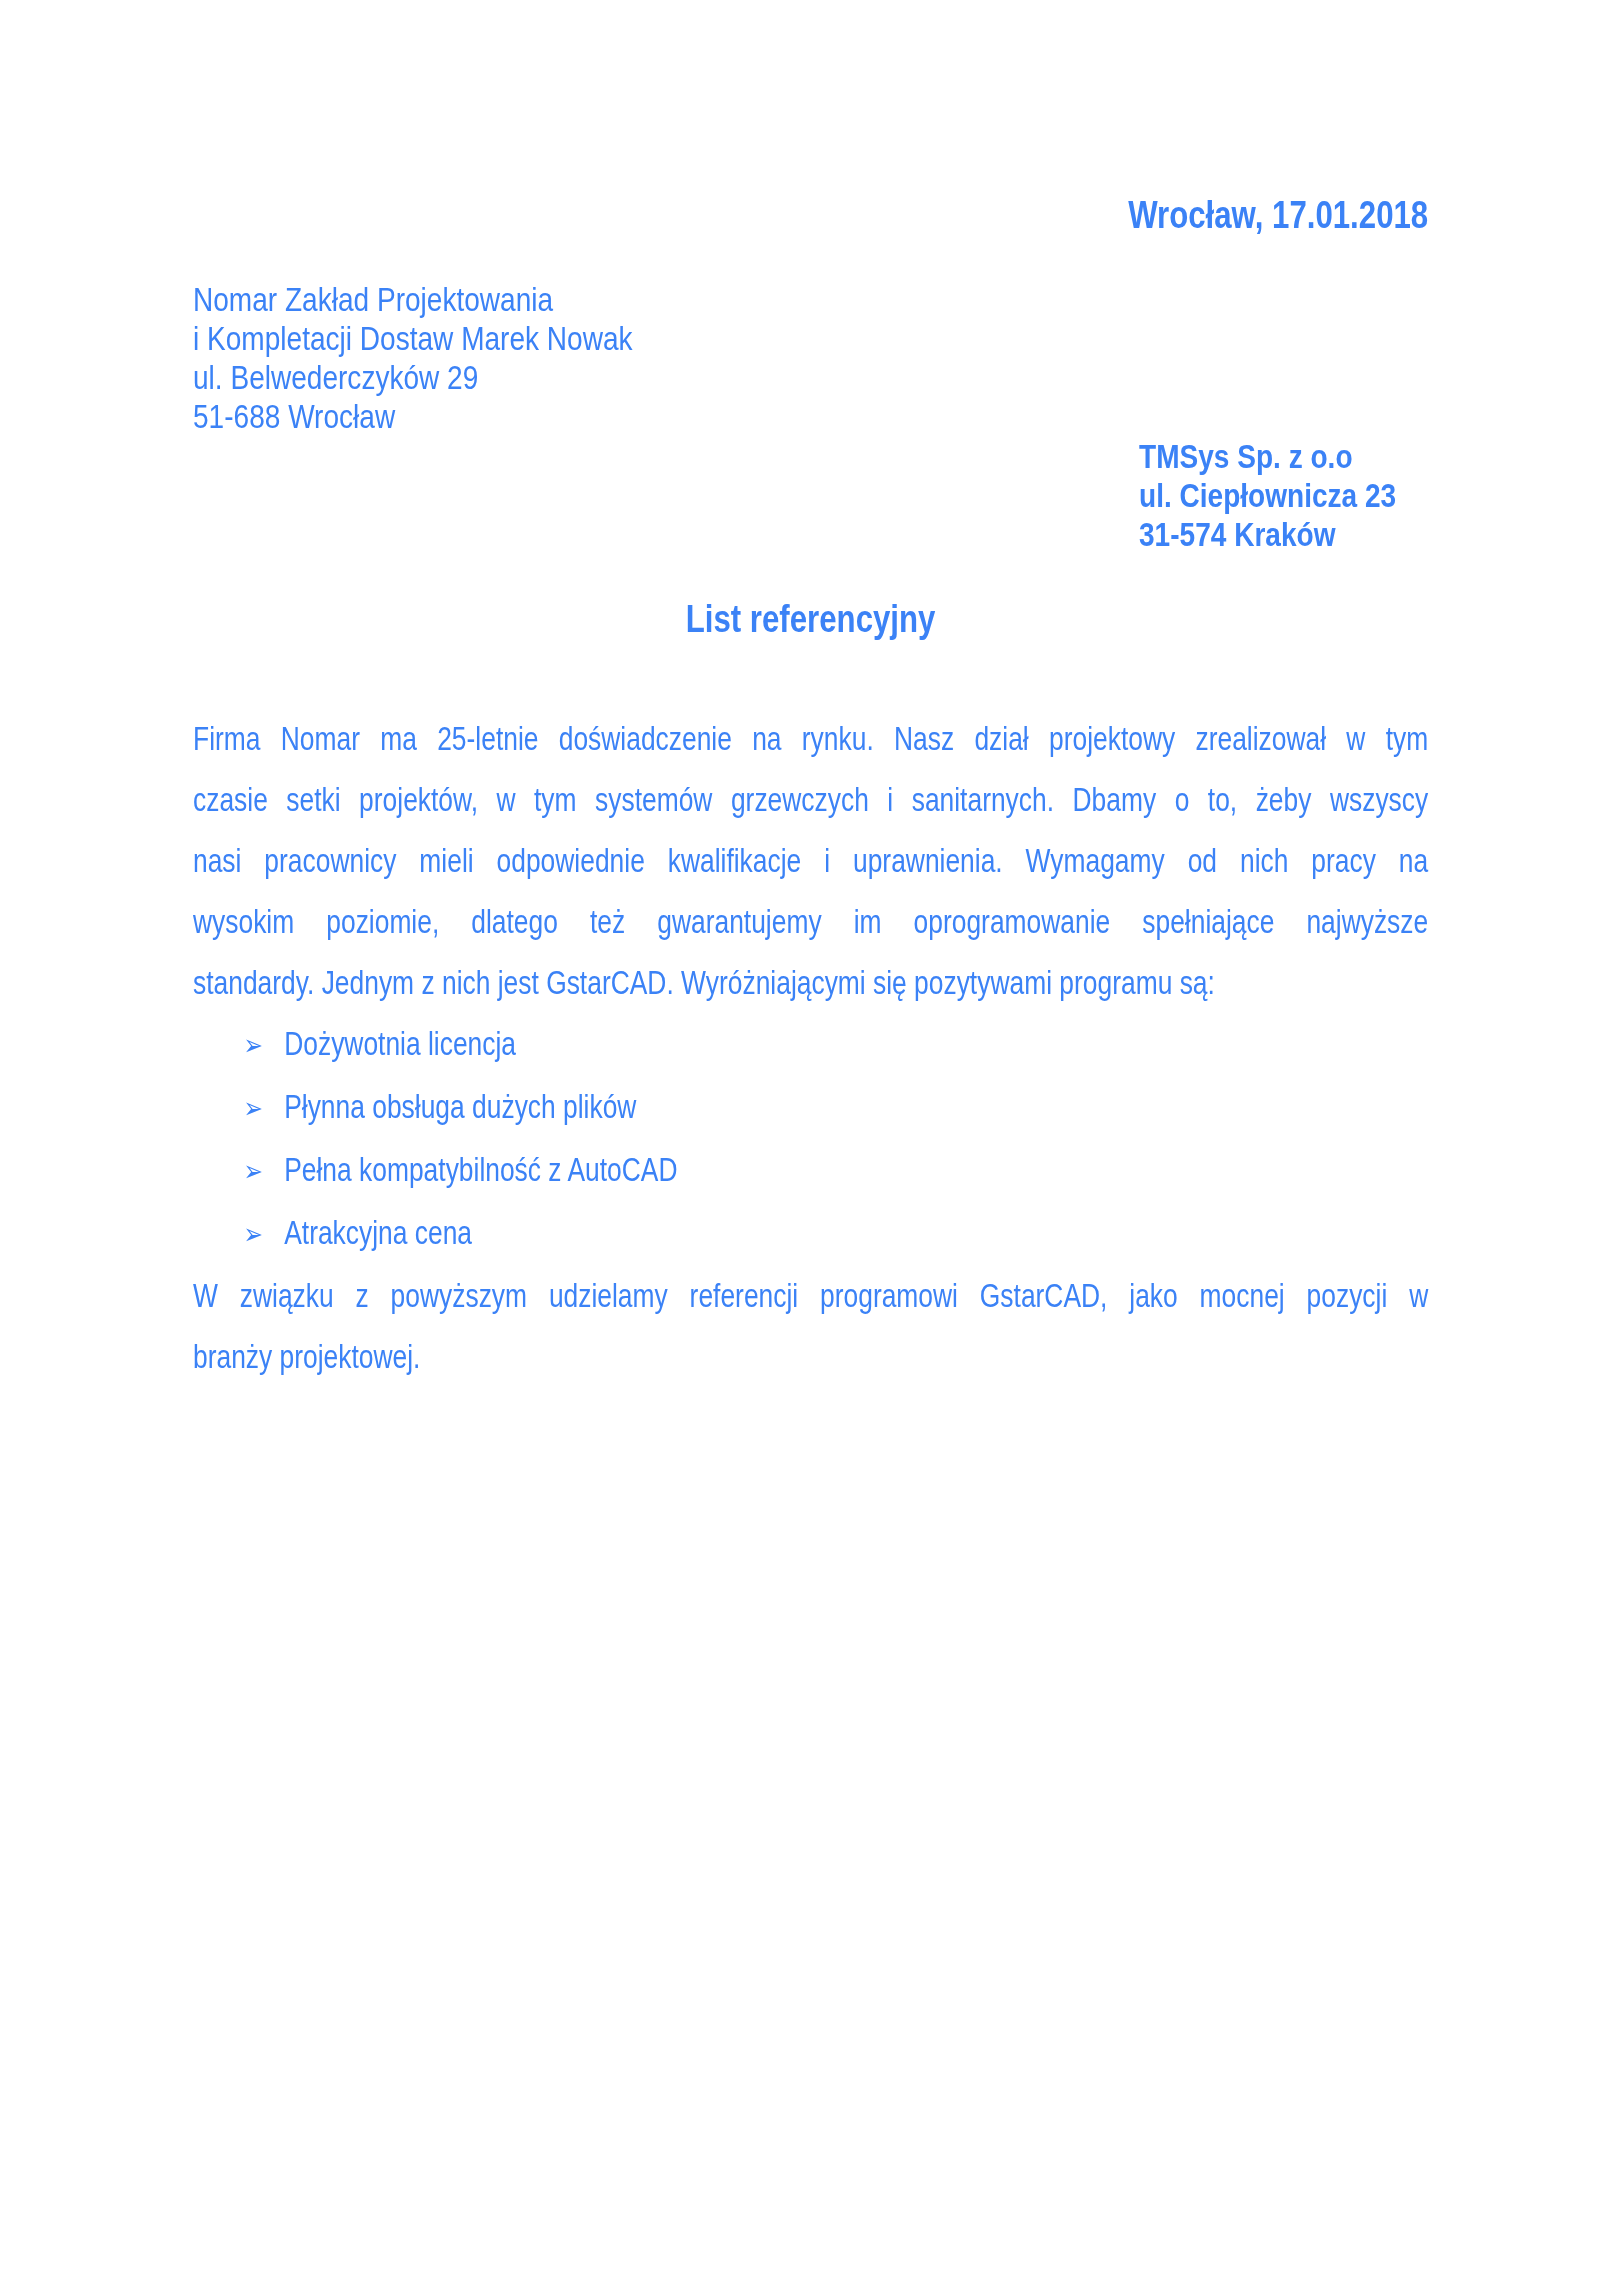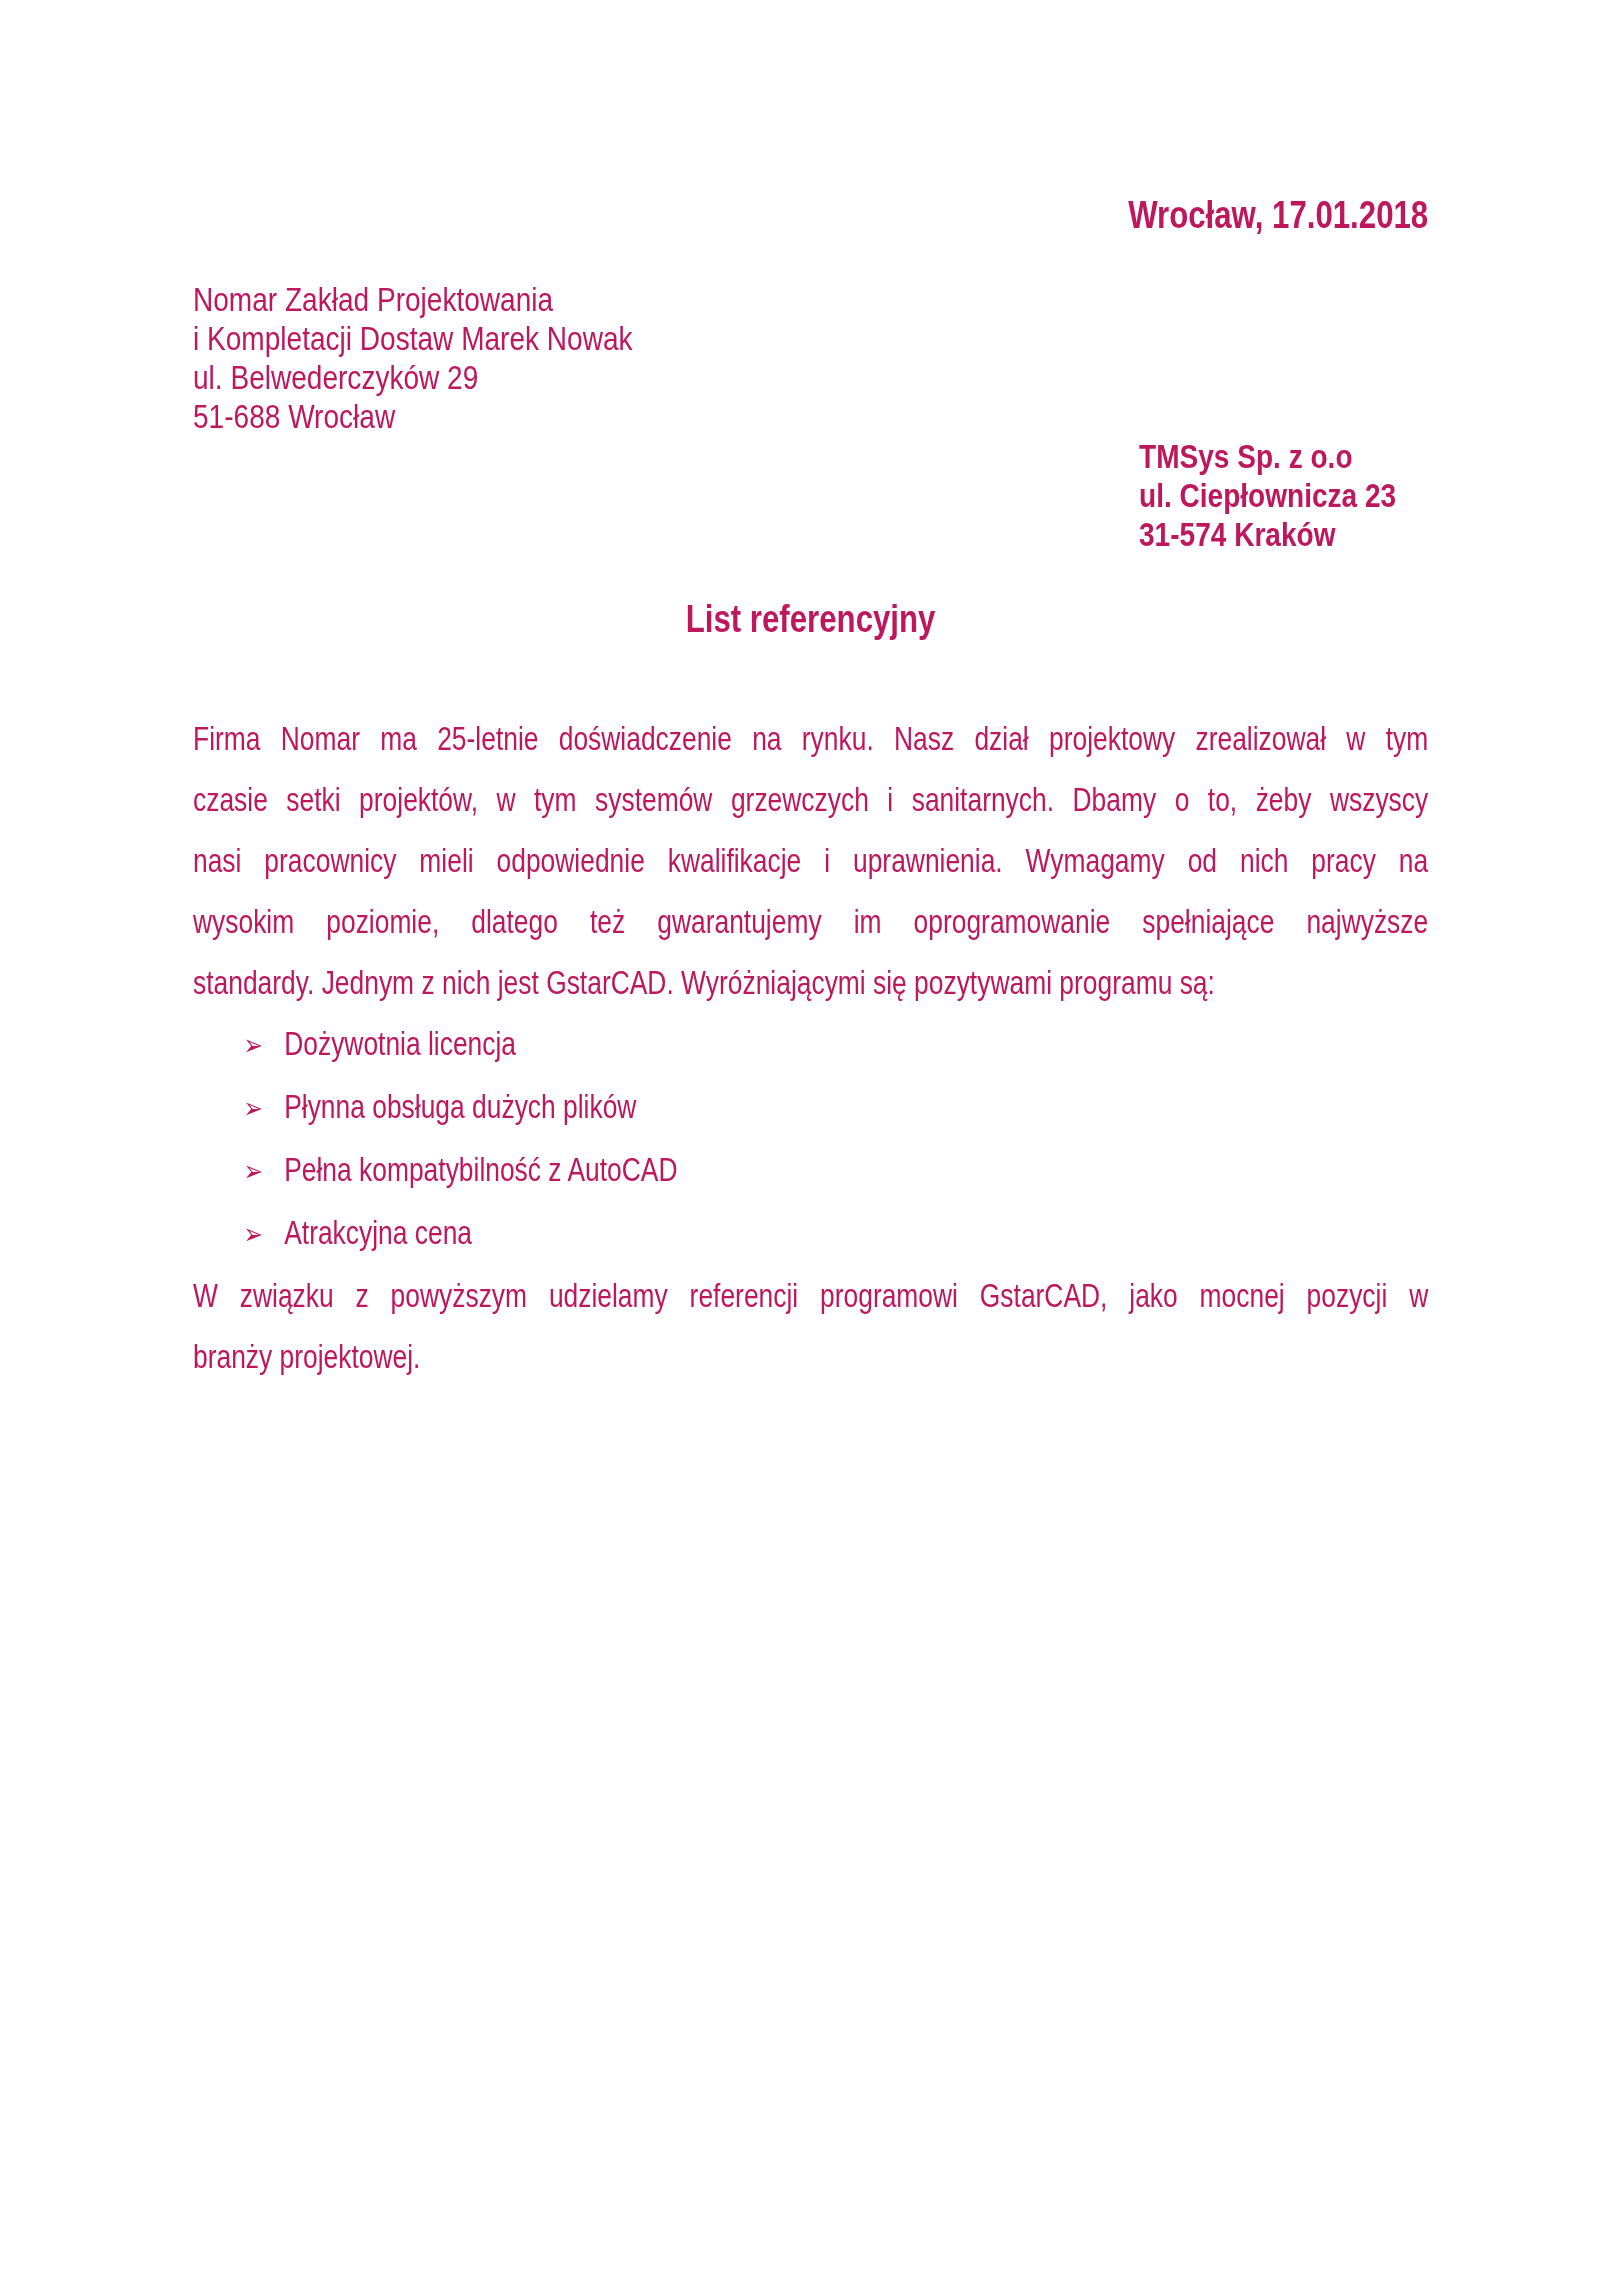--- a/index.html
+++ b/index.html
@@ -5,21 +5,21 @@
   html, body {
     margin: 0;
     padding: 0;
     background: #ffffff;
   }
   .page {
     position: relative;
     width: 1621px;
     height: 2293px;
     background: #ffffff;
-    color: #be185d;
+    color: #3b82f6;
     font-family: "Liberation Sans", sans-serif;
     overflow: hidden;
   }
   
   .sx80 {
     width: 1544px;              
     transform: scaleX(0.80);
     transform-origin: 0 0;
   }
   .sx85 {

